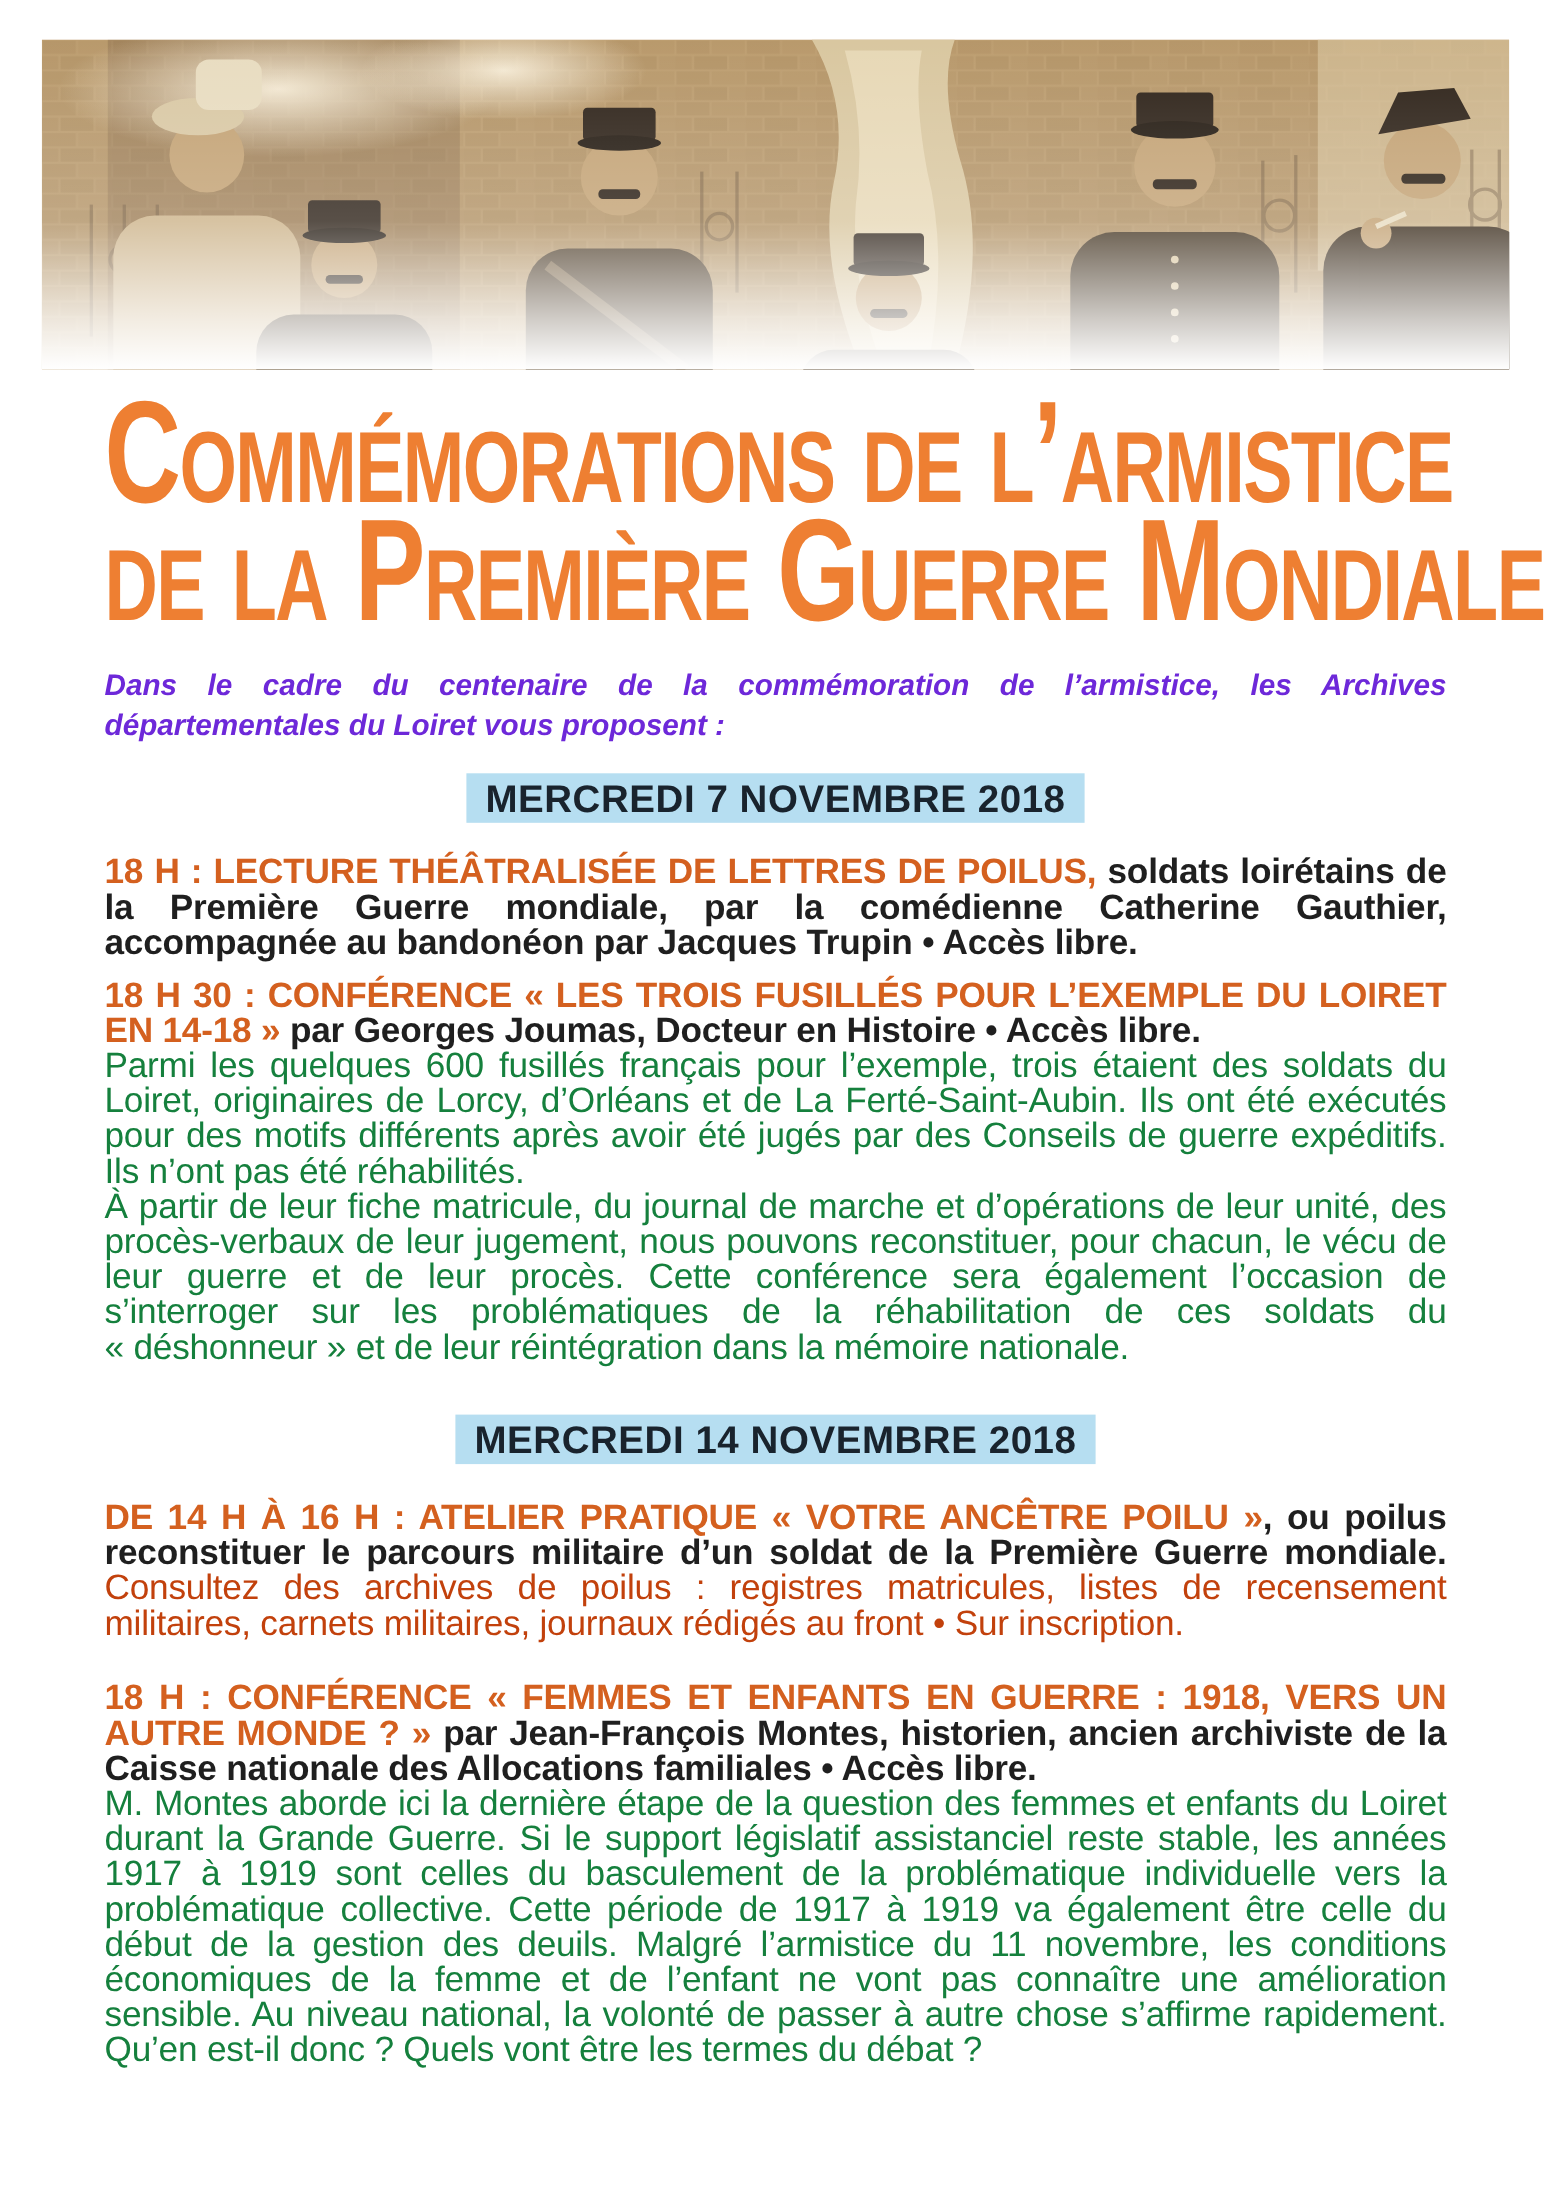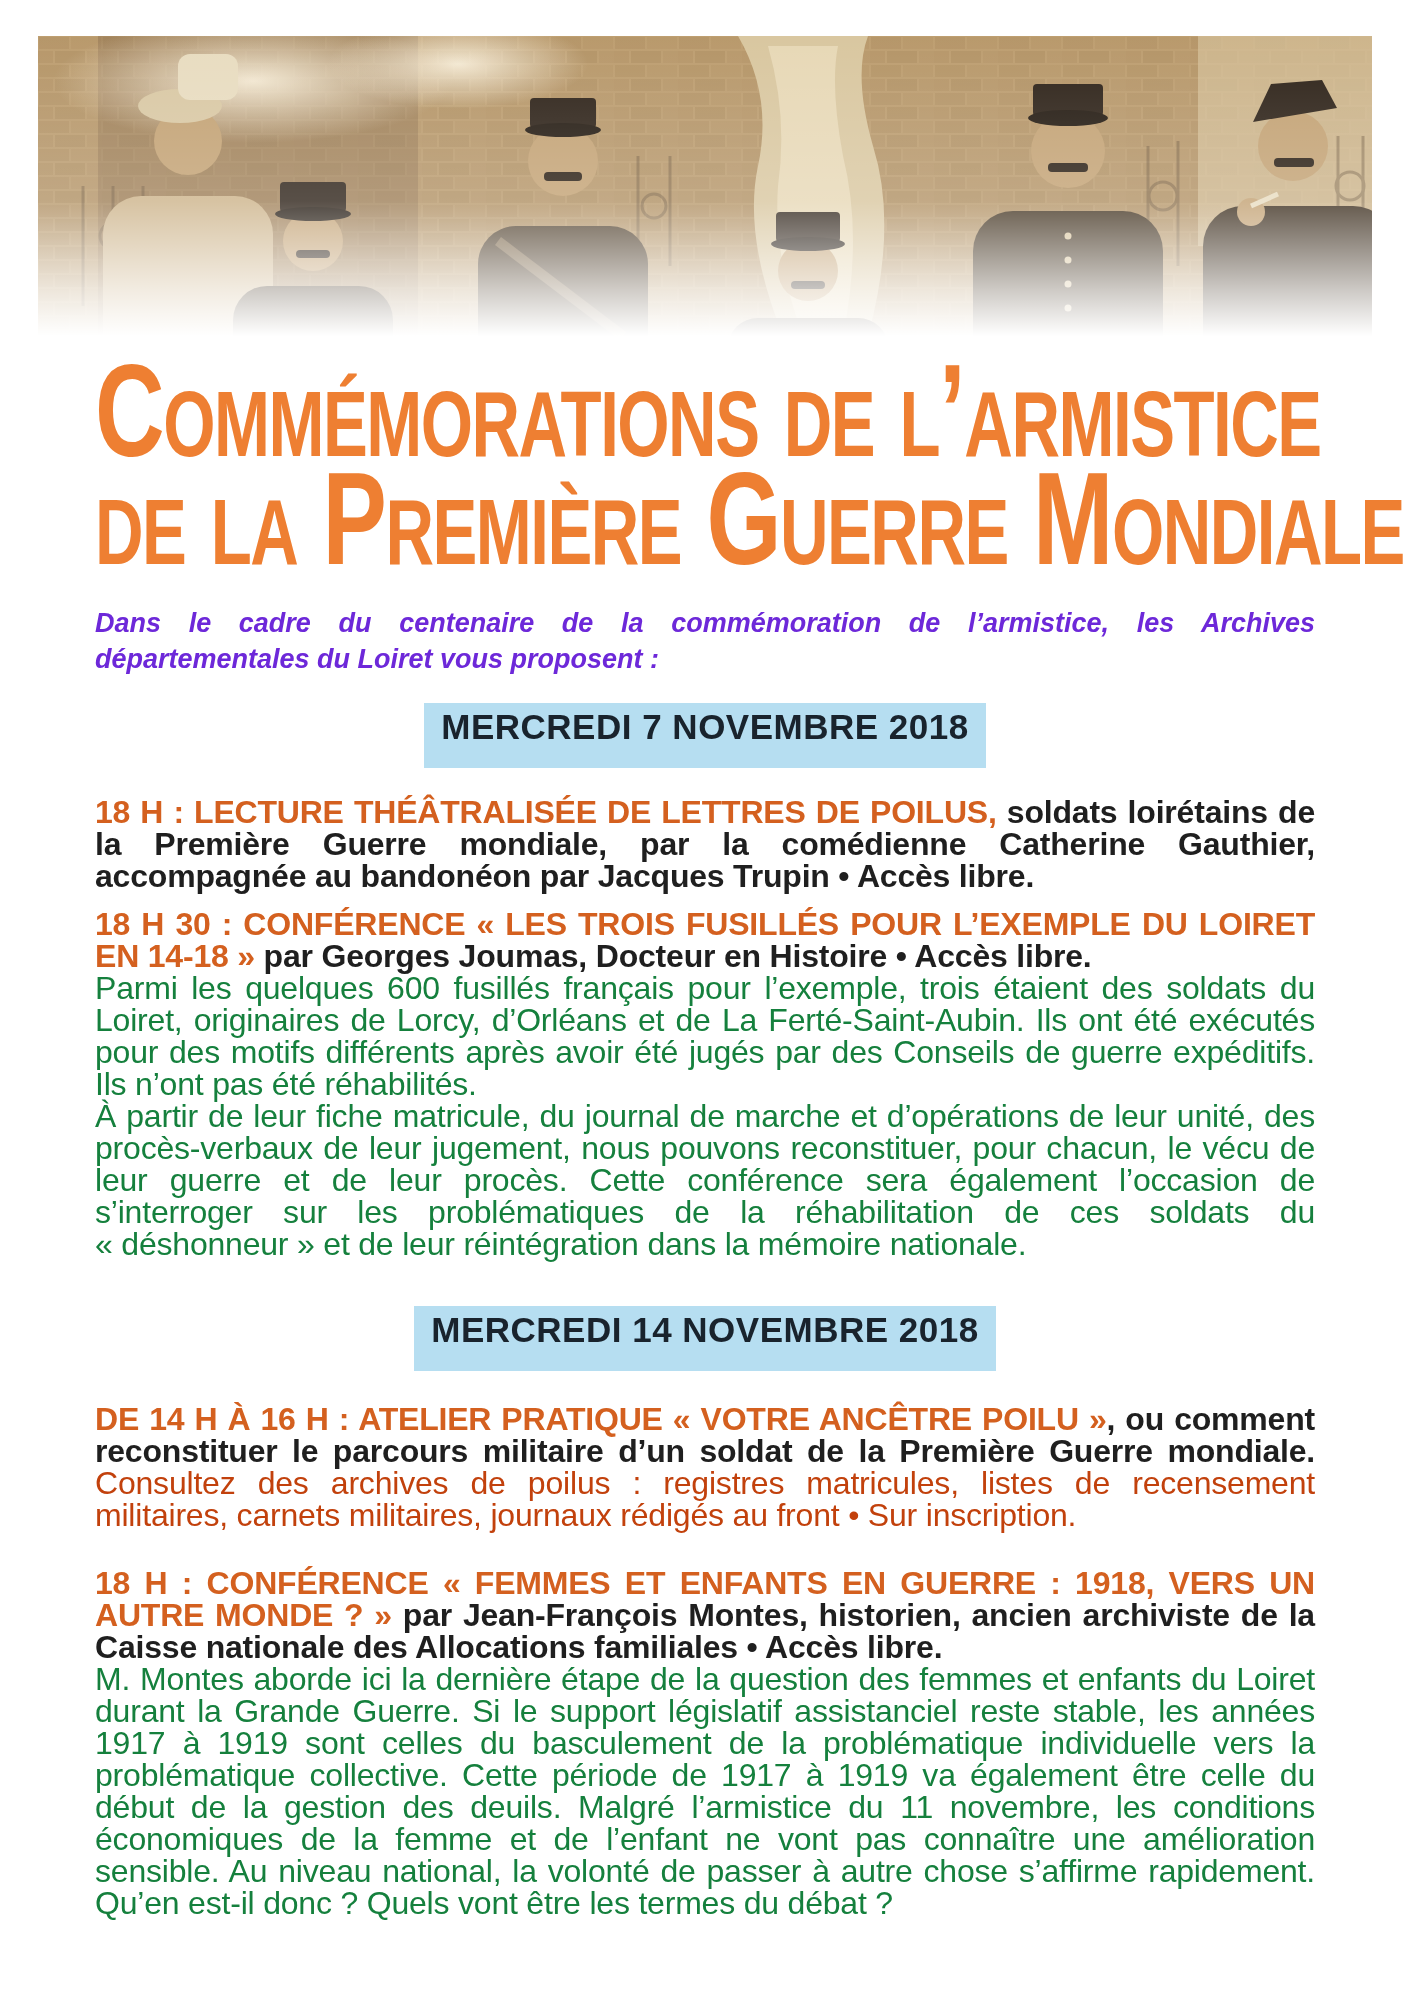--- a/index.html
+++ b/index.html
@@ -23,21 +23,21 @@
   }
   .title .tl{display:block;white-space:nowrap;}
   .intro{
     margin:26px 0 0 0;font-size:27px;line-height:36px;font-weight:700;
     color:#6d28d9;text-align:justify;font-style:italic;
   }
   .date-header-wrap{margin:26px 0 0 0;text-align:center;}
   .date-header{
     display:inline-block;background:#b6def1;color:#19232d;
     font-size:35px;line-height:35px;font-weight:700;letter-spacing:.5px;
-    padding:6px 17px 24px 17px;
+    padding:6px 17px 4px 17px;
   }
   .event{font-size:32px;line-height:32px;letter-spacing:-0.2px;}
   .ev1{margin-top:28px;}
   .ev2{margin-top:16px;}
   .ev3{margin-top:32px;}
   .ev4{margin-top:36px;}
   .event p{margin:0;text-align:justify;}
   .orange{color:#d4601f;font-weight:700;}
   .lead-bold{color:#1f1f1f;font-weight:700;}
   .lead-reg{color:#c2410c;font-weight:400;}
@@ -191,21 +191,21 @@
       <p class="body-p">Parmi les quelques 600 fusillés français pour l’exemple, trois étaient des soldats du Loiret, originaires de Lorcy, d’Orléans et de La Ferté-Saint-Aubin. Ils ont été exécutés pour des motifs différents après avoir été jugés par des Conseils de guerre expéditifs. Ils n’ont pas été réhabilités.</p>
       <p class="body-p">À partir de leur fiche matricule, du journal de marche et d’opérations de leur unité, des procès-verbaux de leur jugement, nous pouvons reconstituer, pour chacun, le vécu de leur guerre et de leur procès. Cette conférence sera également l’occasion de s’interroger sur les problématiques de la réhabilitation de ces soldats du «&nbsp;déshonneur&nbsp;» et de leur réintégration dans la mémoire nationale.</p>
     </div>
 
     <div class="date-header-wrap" style="margin-top:46px;">
       <span class="date-header">MERCREDI 14 NOVEMBRE 2018</span>
     </div>
 
     <div class="event ev3">
       <p>
-        <span class="orange">DE 14 H À 16 H&nbsp;: ATELIER PRATIQUE «&nbsp;VOTRE ANCÊTRE POILU&nbsp;»</span><span class="lead-bold">, ou comment reconstituer le parcours militaire d’un soldat de la Première Guerre mondiale.</span>
+        <span class="orange">DE 14 H À 16 H&nbsp;: ATELIER PRATIQUE «&nbsp;VOTRE ANCÊTRE POILU&nbsp;»</span><span class="lead-bold">, ou poilus reconstituer le parcours militaire d’un soldat de la Première Guerre mondiale.</span>
         <span class="lead-reg">Consultez des archives de poilus&nbsp;: registres matricules, listes de recensement militaires, carnets militaires, journaux rédigés au front • Sur inscription.</span>
       </p>
     </div>
 
     <div class="event ev4">
       <p>
         <span class="orange">18 H&nbsp;: CONFÉRENCE «&nbsp;FEMMES ET ENFANTS EN GUERRE&nbsp;: 1918, VERS UN AUTRE MONDE&nbsp;?&nbsp;»</span>
         <span class="lead-bold">par Jean-François Montes, historien, ancien archiviste de la Caisse nationale des Allocations familiales • Accès libre.</span>
       </p>
       <p class="body-p">M. Montes aborde ici la dernière étape de la question des femmes et enfants du Loiret durant la Grande Guerre. Si le support législatif assistanciel reste stable, les années 1917 à 1919 sont celles du basculement de la problématique individuelle vers la problématique collective. Cette période de 1917 à 1919 va également être celle du début de la gestion des deuils. Malgré l’armistice du 11 novembre, les conditions économiques de la femme et de l’enfant ne vont pas connaître une amélioration sensible. Au niveau national, la volonté de passer à autre chose s’affirme rapidement. Qu’en est-il donc&nbsp;? Quels vont être les termes du débat&nbsp;?</p>

